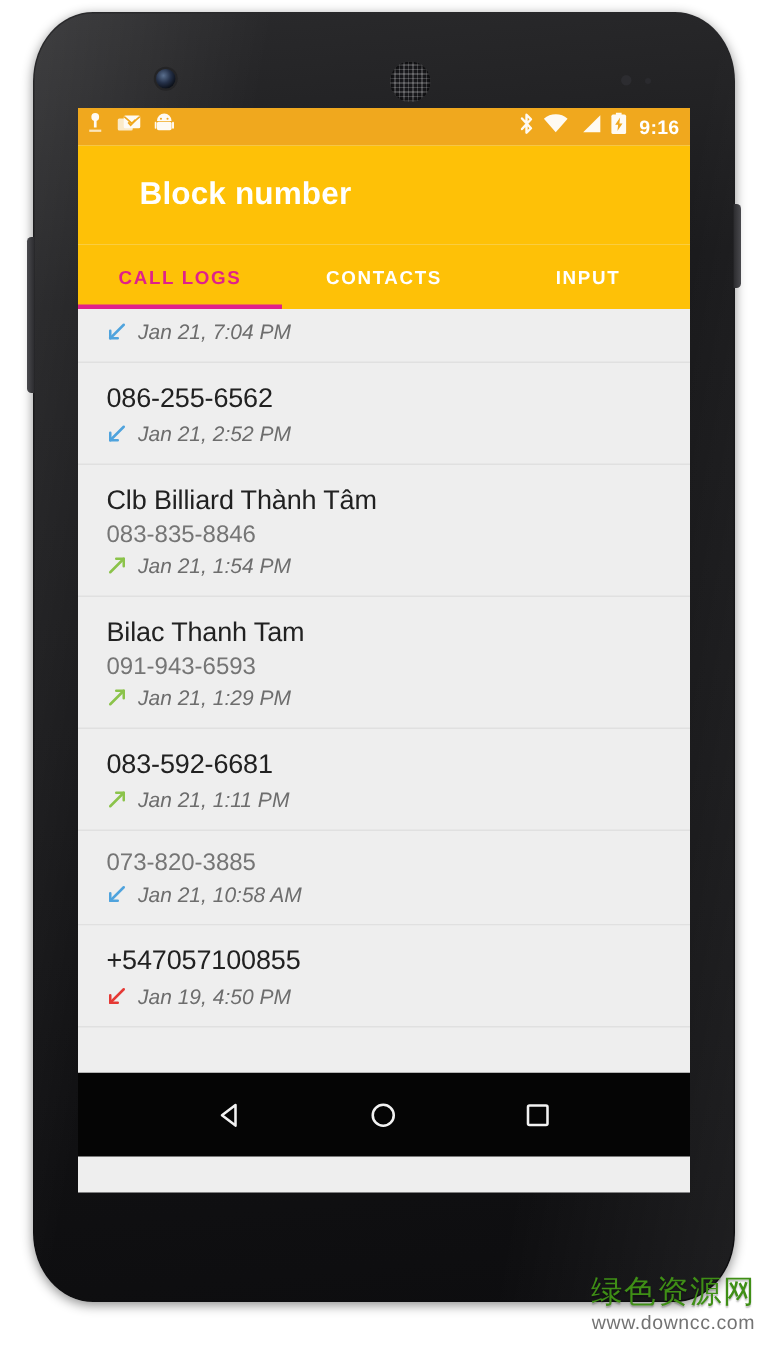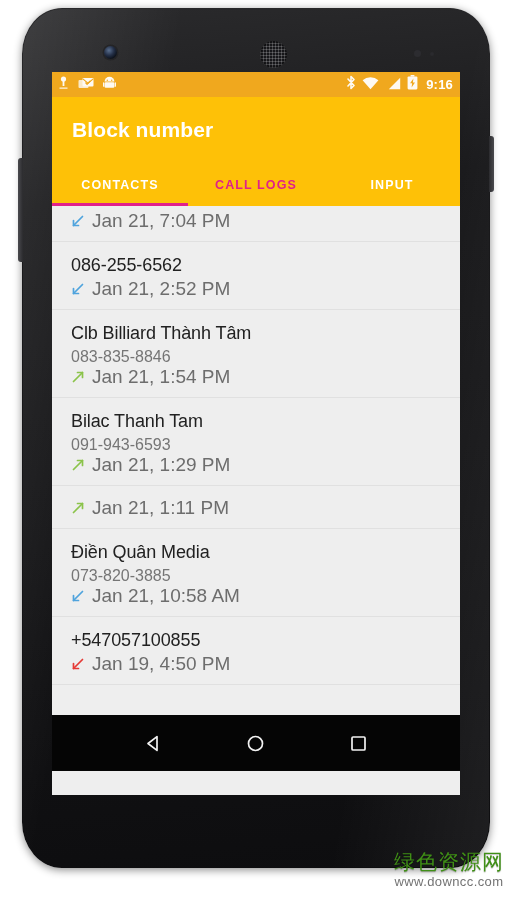--- a/index.html
+++ b/index.html
@@ -103,20 +103,21 @@
     height: 66px;
     display: flex;
     align-items: center;
     padding: 0 20px;
   }
   #page-title {
     color: #ffffff;
     font-size: 21px;
     font-weight: bold;
     letter-spacing: .1px;
+    margin-left: 21px;
   }
 
   
   #tab-bar {
     background: #fec107;
     height: 43px;
     display: flex;
     position: relative;
   }
   .tab {
@@ -169,23 +170,24 @@
     line-height: 19px;
     margin-top: 1px;
   }
   .log-meta {
     display: flex;
     align-items: center;
     gap: 7px;
     margin-top: 2px;
   }
   .log-time {
-    font-size: 19px;
+    font-size: 14px;
     color: #6d6d6d;
     line-height: 18px;
+    font-style: italic;
   }
   .dir-arrow { display: block; flex: 0 0 auto; }
 
   
   #nav-bar {
     background: #050505;
     height: 56px;
     display: flex;
     align-items: center;
     justify-content: space-around;
@@ -285,22 +287,22 @@
         </span>
         <span id="status-clock">9:16</span>
       </div>
     </div>
 
     <div id="toolbar">
       <span id="page-title">Block number</span>
     </div>
 
     <div id="tab-bar">
+      <div class="tab active">CALL LOGS</div>
       <div class="tab">CONTACTS</div>
-      <div class="tab active">CALL LOGS</div>
       <div class="tab">INPUT</div>
       <div id="tab-indicator"></div>
     </div>
 
     <div id="call-log-list">
         <div class="log-item clipped">
           <div class="log-primary">091-456-2097</div>
           <div class="log-meta">
             <svg width="14" height="14" viewBox="0 0 14 14" class="dir-arrow">
               <path d="M11.5 2.5 L2.5 11.5" stroke="#4fa3dd" stroke-width="1.7" fill="none" stroke-linecap="round"></path>
@@ -335,30 +337,30 @@
           <div class="log-secondary">091-943-6593</div>
           <div class="log-meta">
             <svg width="14" height="14" viewBox="0 0 14 14" class="dir-arrow">
               <path d="M2.5 11.5 L11.5 2.5" stroke="#8bc34a" stroke-width="1.7" fill="none" stroke-linecap="round"></path>
               <path d="M6.5 2.5 H11.5 V7.5" stroke="#8bc34a" stroke-width="1.7" fill="none" stroke-linecap="round" stroke-linejoin="round"></path>
             </svg>
             <span class="log-time">Jan 21, 1:29 PM</span>
           </div>
         </div>
         <div class="log-item">
+          <div class="log-primary">083-592-6681</div>
           <div class="log-meta">
             <svg width="14" height="14" viewBox="0 0 14 14" class="dir-arrow">
               <path d="M2.5 11.5 L11.5 2.5" stroke="#8bc34a" stroke-width="1.7" fill="none" stroke-linecap="round"></path>
               <path d="M6.5 2.5 H11.5 V7.5" stroke="#8bc34a" stroke-width="1.7" fill="none" stroke-linecap="round" stroke-linejoin="round"></path>
             </svg>
             <span class="log-time">Jan 21, 1:11 PM</span>
           </div>
         </div>
         <div class="log-item">
-          <div class="log-primary">Điền Quân Media</div>
           <div class="log-secondary">073-820-3885</div>
           <div class="log-meta">
             <svg width="14" height="14" viewBox="0 0 14 14" class="dir-arrow">
               <path d="M11.5 2.5 L2.5 11.5" stroke="#4fa3dd" stroke-width="1.7" fill="none" stroke-linecap="round"></path>
               <path d="M7.5 11.5 H2.5 V6.5" stroke="#4fa3dd" stroke-width="1.7" fill="none" stroke-linecap="round" stroke-linejoin="round"></path>
             </svg>
             <span class="log-time">Jan 21, 10:58 AM</span>
           </div>
         </div>
         <div class="log-item">

